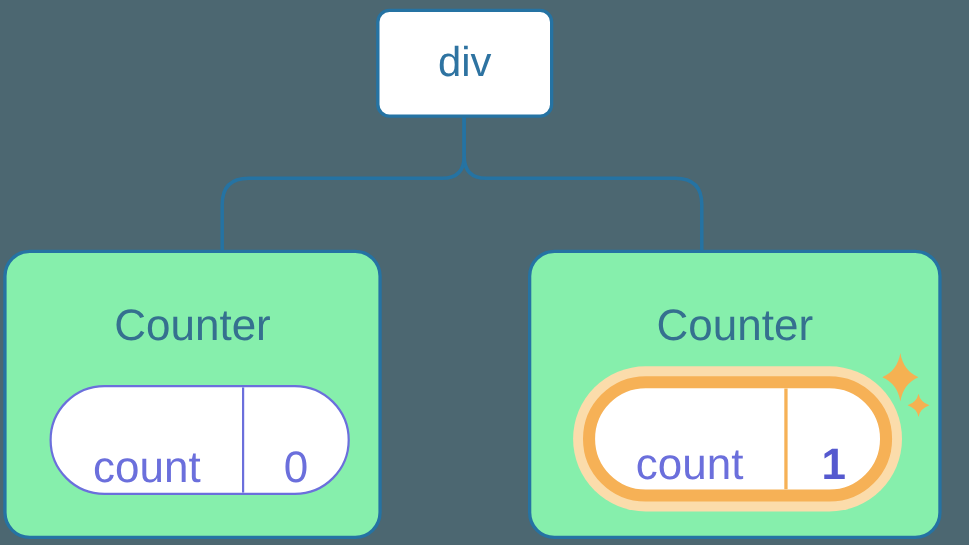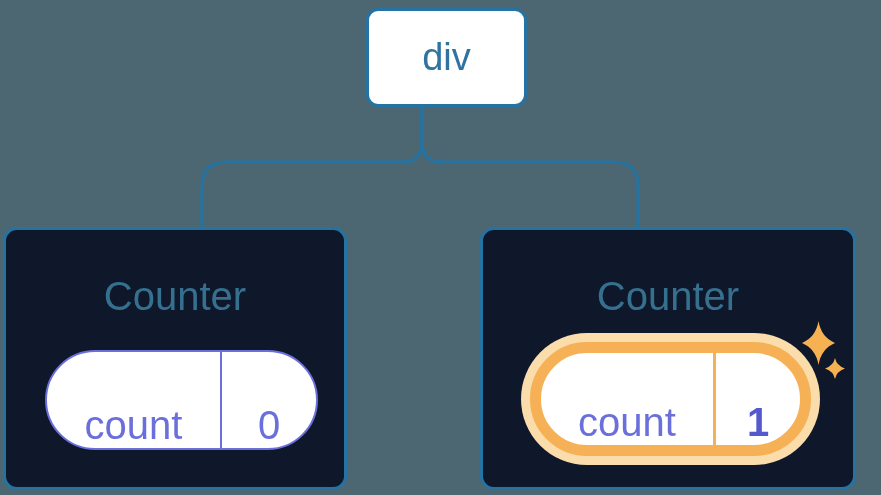--- a/index.html
+++ b/index.html
@@ -28,30 +28,29 @@
     box-sizing: border-box;
     background: #FFFFFF;
     border: 3px solid #2573A3;
     border-radius: 12px;
     display: flex;
     align-items: center;
     justify-content: center;
     font-size: 38px;
     font-weight: 500;
     color: #2E73A1;
-    margin-left: 24px;
   }
   .card {
     position: absolute;
     top: 227px;
     height: 263px;
     box-sizing: border-box;
-    background: #0f172a;
+    background: #86efac;
     border: 3px solid #2573A3;
-    border-radius: 14px;
+    border-radius: 24px;
   }
   .card.left  { left: 3px;   width: 344px; }
   .card.right { left: 480px; width: 376px; }
   .card-title {
     position: absolute;
     top: 44px; left: 0; right: 0;
     text-align: center;
     font-size: 40px;
     font-weight: 500;
     color: #35708F;

